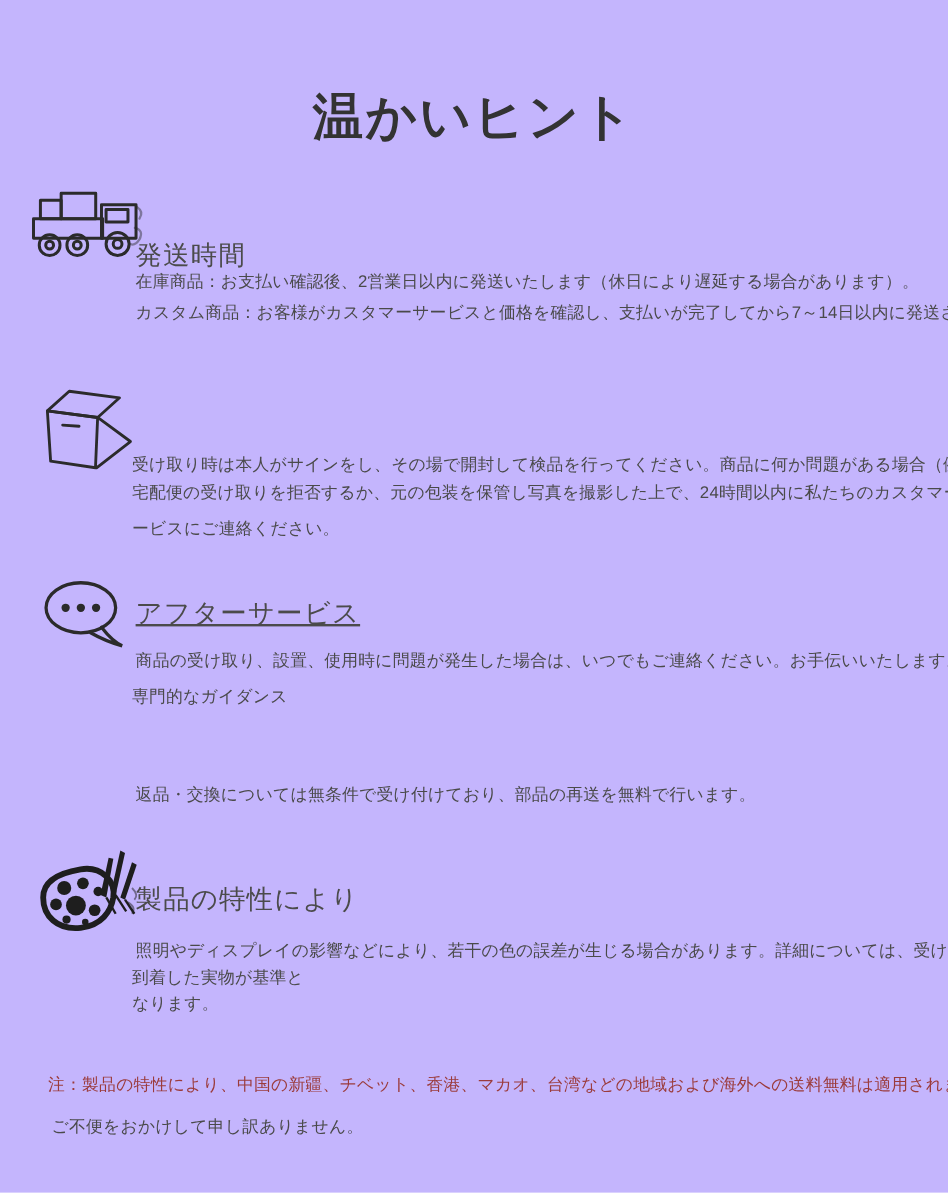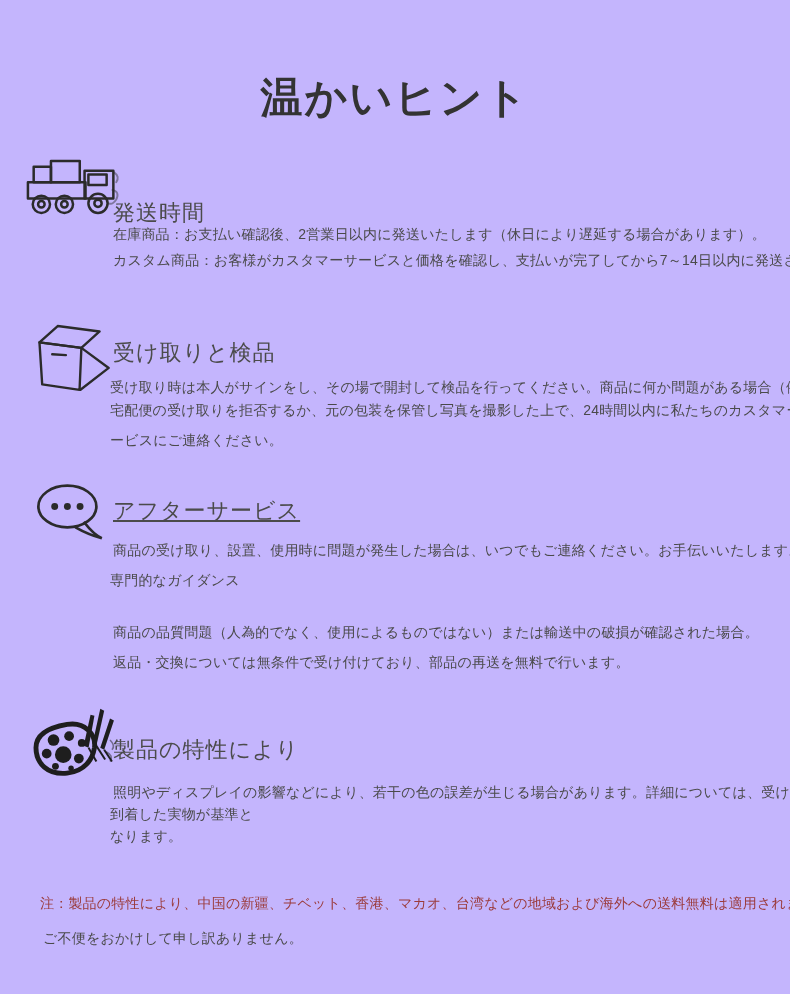--- a/index.html
+++ b/index.html
@@ -57,38 +57,36 @@
   <div class="text-line" style="left:113px; top:250px;">カスタム商品：お客様がカスタマーサービスと価格を確認し、支払いが完了してから7～14日以内に発送されます。</div>
 
   <div class="sec-icon" style="left:34px; top:318px;">
     <svg width="82" height="78" viewBox="0 0 90 80" fill="none" stroke="#2b2b2b" stroke-width="2.6" stroke-linejoin="round" stroke-linecap="round">
       <polygon points="6,24 26,6 72,12 52,30"></polygon>
       <polygon points="6,24 52,30 50,76 9,70"></polygon>
       <path d="M52,30 L82,52 L51,76"></path>
       <line x1="20" y1="37" x2="35" y2="38"></line>
     </svg>
   </div>
-  <div class="sec-heading" style="left:113px; top:338px;">受け取りと検品</div>
   <div class="text-line" style="left:110px; top:377px;">受け取り時は本人がサインをし、その場で開封して検品を行ってください。商品に何か問題がある場合（例：破損な</div>
   <div class="text-line" style="left:110px; top:400px;">宅配便の受け取りを拒否するか、元の包装を保管し写真を撮影した上で、24時間以内に私たちのカスタマーサ</div>
   <div class="text-line" style="left:110px; top:430px;">ービスにご連絡ください。</div>
 
   <div class="sec-icon" style="left:34px; top:482px;">
     <svg width="74" height="58" viewBox="0 0 80 64" fill="none" stroke="#2b2b2b" stroke-width="3" stroke-linecap="round">
       <ellipse cx="36" cy="27" rx="32" ry="23"></ellipse>
       <path d="M55,45 Q65,58 74,62 Q59,58 45,50"></path>
       <circle cx="22" cy="27" r="3.8" fill="#2b2b2b" stroke="none"></circle>
       <circle cx="36" cy="27" r="3.8" fill="#2b2b2b" stroke="none"></circle>
       <circle cx="50" cy="27" r="3.8" fill="#2b2b2b" stroke="none"></circle>
     </svg>
   </div>
   <div class="sec-heading" style="left:113px; top:496px;text-decoration:underline;">アフターサービス</div>
   <div class="text-line" style="left:113px; top:540px;">商品の受け取り、設置、使用時に問題が発生した場合は、いつでもご連絡ください。お手伝いいたします。</div>
   <div class="text-line" style="left:110px; top:570px;">専門的なガイダンス</div>
-  <div class="text-line" style="left:113px; top:622px;">商品の品質問題（人為的でなく、使用によるものではない）または輸送中の破損が確認された場合。</div>
   <div class="text-line" style="left:113px; top:652px;">返品・交換については無条件で受け付けており、部品の再送を無料で行います。</div>
 
   <div class="sec-icon" style="left:28px; top:703px;">
     <svg width="90" height="76" viewBox="0 0 92 78" fill="none">
       <path d="M40,22 C58,19 70,32 68,46 C66,58 58,70 40,72 C20,74 8,62 8,46 C8,32 22,25 40,22 Z" stroke="#1e1e1e" stroke-width="5" fill="none"></path>
       <circle cx="26" cy="38" r="6" fill="#1e1e1e"></circle>
       <circle cx="42" cy="34" r="5" fill="#1e1e1e"></circle>
       <circle cx="55" cy="41" r="4" fill="#1e1e1e"></circle>
       <circle cx="19" cy="52" r="5" fill="#1e1e1e"></circle>
       <circle cx="36" cy="53" r="8.5" fill="#1e1e1e"></circle>

